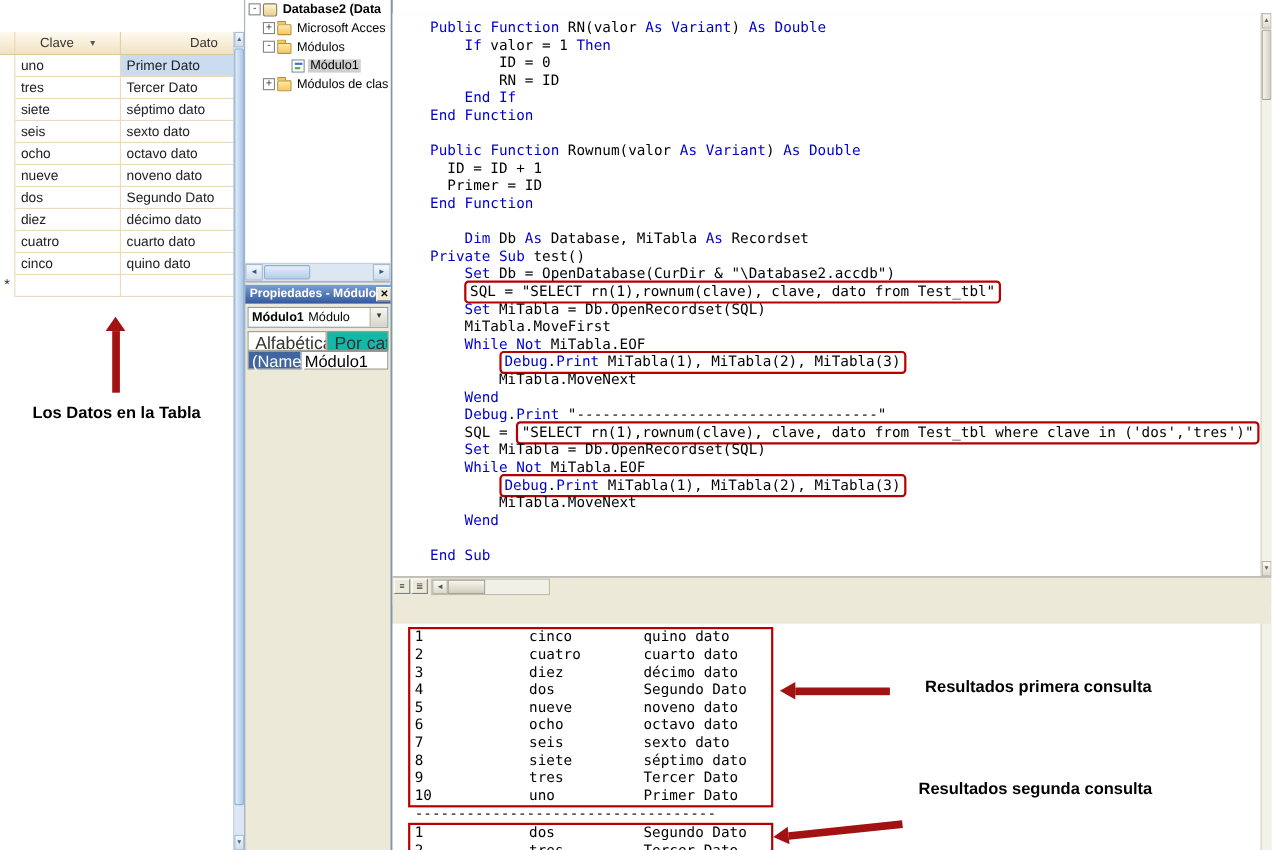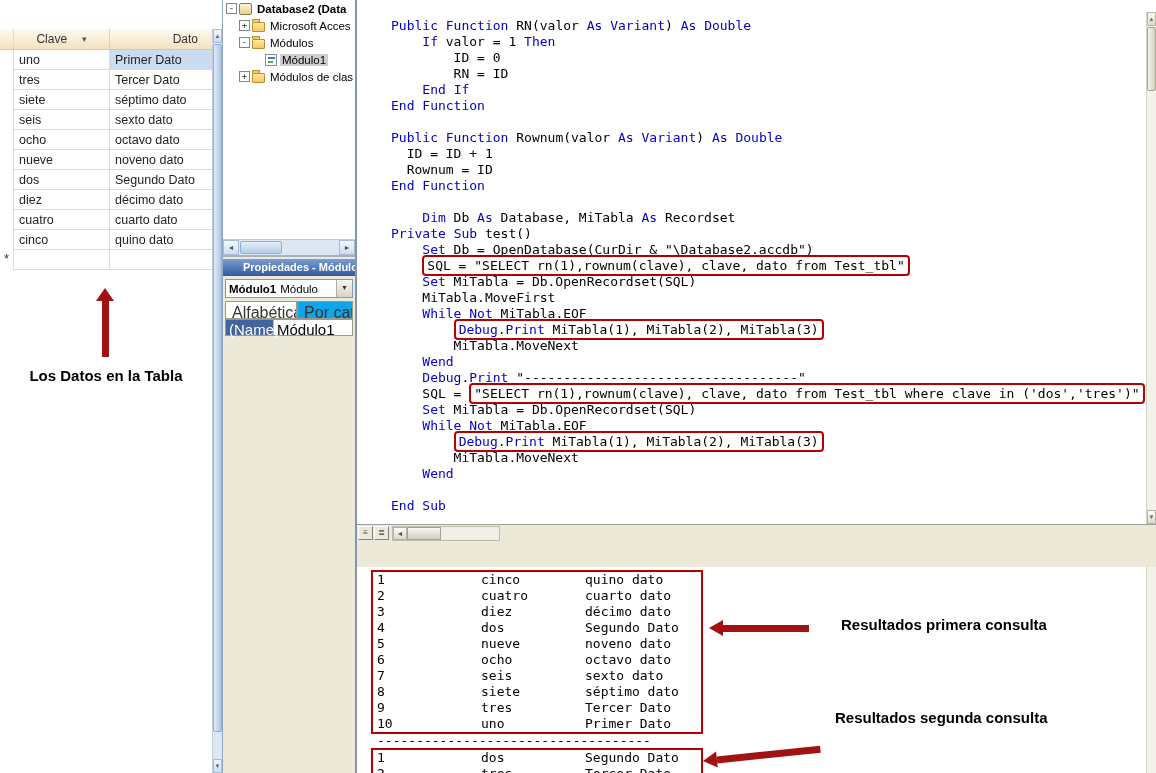--- a/index.html
+++ b/index.html
@@ -71,31 +71,31 @@
 
   .tree-hscroll{position:absolute;left:0;top:239px;width:132px;height:16px;display:flex;background:#dde7f3;border-top:1px solid #c3cfdd}
   .hs-btn{width:16px;height:15px;text-align:center;font-size:7px;line-height:14px;color:#35597f;
     background:linear-gradient(#f4f8fc,#cfdcec);border:1px solid #a8bbd2;flex:none}
   .hs-thumb{width:42px;height:13px;margin:1px 0 0 1px;background:linear-gradient(#e6eef8,#b4cce8);
     border:1px solid #8fb0d8;border-radius:2px;flex:none}
   .hs-track{flex:1}
 
   .props{position:absolute;left:0;top:259px;width:132px}
   .props-title{height:17px;background:linear-gradient(#7a9fd4,#33589e);color:#fff;font-size:11px;
-    font-weight:bold;padding:2px 2px 0 20px;display:flex;white-space:nowrap;overflow:hidden}
+    font-weight:bold;padding:2px 2px 0 4px;display:flex;white-space:nowrap;overflow:hidden}
   .props-close{margin-left:auto;width:15px;height:13px;flex:none;background:#ece9d8;
     border:1px solid;border-color:#fff #707070 #707070 #fff;font-size:9px;line-height:11px;
     text-align:center;font-weight:bold;color:#000}
   .props-combo{margin:3px 2px;height:19px;background:#fff;border:1px solid #7f9db9;display:flex;
     align-items:center;font-size:11.5px;padding-left:3px;white-space:nowrap;overflow:hidden}
   .cb-name{font-weight:bold;margin-right:4px}
   .combo-btn{margin-left:auto;width:16px;height:17px;flex:none;background:linear-gradient(#f6f6f3,#d8d4c8);
     border-left:1px solid #b0b0a0;text-align:center;font-size:7px;line-height:16px;color:#333}
   .props-tabs{display:flex;margin:2px 2px 0;font-size:16px;height:18px}
-  .ptab{padding:2px 6px;border:1px solid #9a9a8a;background:#0ea5e9;color:#333;white-space:nowrap;overflow:hidden}
+  .ptab{padding:2px 6px;border:1px solid #9a9a8a;background:#14b8a6;color:#333;white-space:nowrap;overflow:hidden}
   .ptab.active{background:#fff;z-index:2}
   .props-grid{margin:0 2px;border:1px solid #9a9a8a;background:#fff;font-size:15px;display:flex;height:17px}
   .pg-name{width:48px;background:#41659c;color:#fff;padding:1px 3px;border-right:1px solid #c0c0c0;flex:none}
   .pg-value{flex:1;padding:1px 3px}
 
   
   .right-panel{position:absolute;left:357px;top:12px;width:799px;height:773px;background:#ece9d8}
   .code-area{position:absolute;left:0;top:0;width:789px;height:512px;background:#fff;
     padding:6px 0 0 34px;overflow:hidden}
   .code-line{white-space:pre;font-family:"DejaVu Sans Mono",monospace;font-size:13px;height:16px;line-height:16px}
@@ -287,21 +287,21 @@
     <div class="code-area" id="code">
         <div class="code-line"><span class="kw">Public</span> <span class="kw">Function</span> RN(valor <span class="kw">As</span> <span class="kw">Variant</span>) <span class="kw">As</span> <span class="kw">Double</span></div>
         <div class="code-line">    <span class="kw">If</span> valor = 1 <span class="kw">Then</span></div>
         <div class="code-line">        ID = 0</div>
         <div class="code-line">        RN = ID</div>
         <div class="code-line">    <span class="kw">End</span> <span class="kw">If</span></div>
         <div class="code-line"><span class="kw">End</span> <span class="kw">Function</span></div>
         <div class="code-line">&nbsp;</div>
         <div class="code-line"><span class="kw">Public</span> <span class="kw">Function</span> Rownum(valor <span class="kw">As</span> <span class="kw">Variant</span>) <span class="kw">As</span> <span class="kw">Double</span></div>
         <div class="code-line">  ID = ID + 1</div>
-        <div class="code-line">  Rownum = ID</div>
+        <div class="code-line">  Primer = ID</div>
         <div class="code-line"><span class="kw">End</span> <span class="kw">Function</span></div>
         <div class="code-line">&nbsp;</div>
         <div class="code-line">    <span class="kw">Dim</span> Db <span class="kw">As</span> Database, MiTabla <span class="kw">As</span> Recordset</div>
         <div class="code-line"><span class="kw">Private</span> <span class="kw">Sub</span> test()</div>
         <div class="code-line">    <span class="kw">Set</span> Db = OpenDatabase(CurDir &amp; "\Database2.accdb")</div>
         <div class="code-line">    <span class="code-box">SQL = "SELECT rn(1),rownum(clave), clave, dato from Test_tbl"</span></div>
         <div class="code-line">    <span class="kw">Set</span> MiTabla = Db.OpenRecordset(SQL)</div>
         <div class="code-line">    MiTabla.MoveFirst</div>
         <div class="code-line">    <span class="kw">While</span> <span class="kw">Not</span> MiTabla.EOF</div>
         <div class="code-line">        <span class="code-box"><span class="kw">Debug</span>.<span class="kw">Print</span> MiTabla(1), MiTabla(2), MiTabla(3)</span></div>

